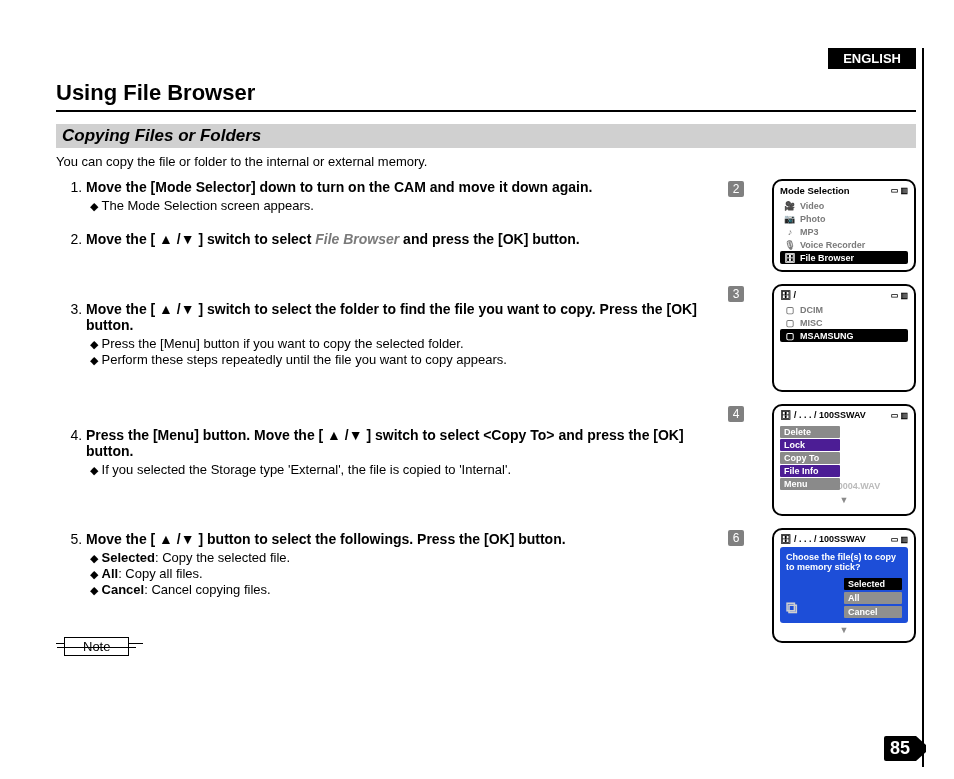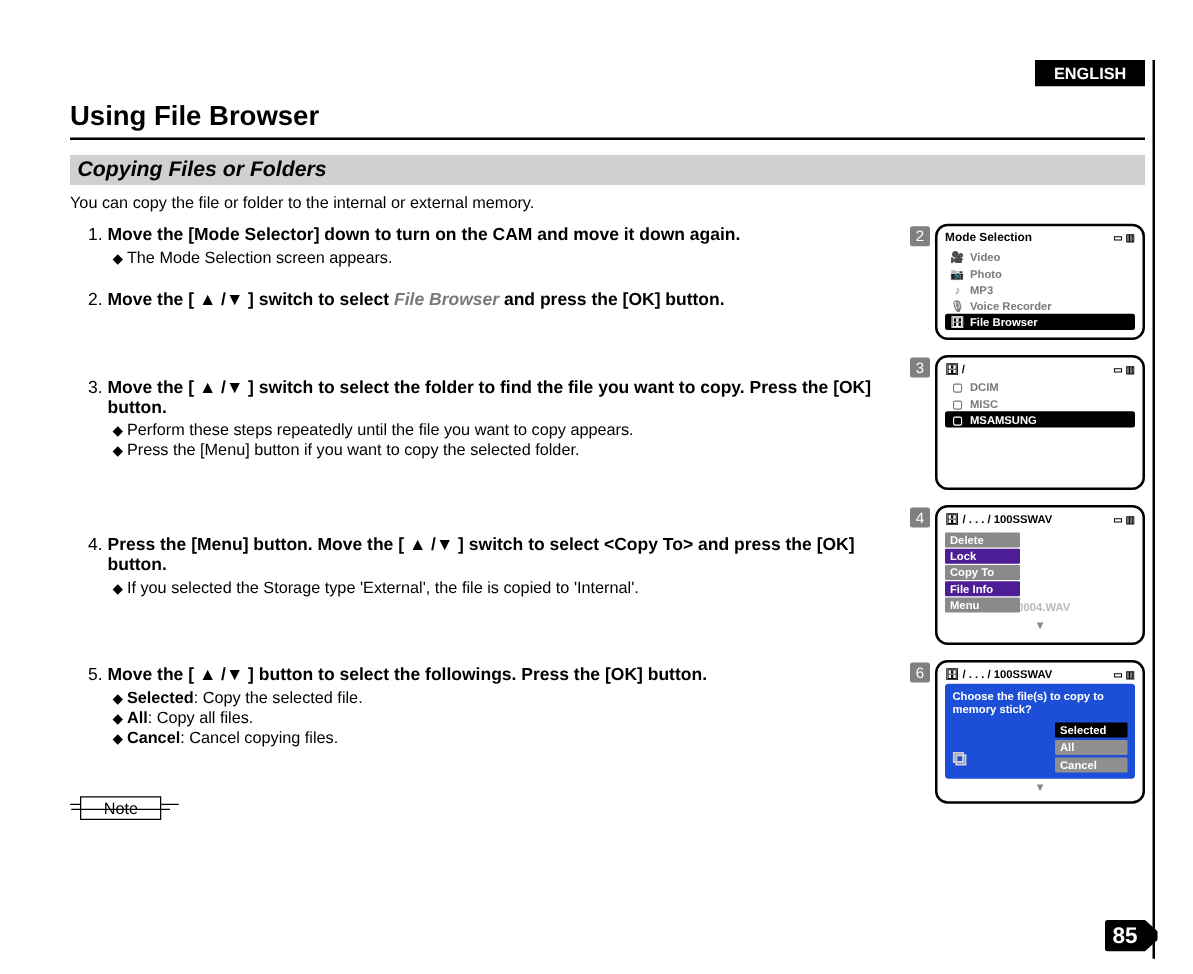--- a/index.html
+++ b/index.html
@@ -61,20 +61,21 @@
   .shot-block { display:flex; gap:4px; align-items:flex-start; }
   .shot-num {
     width:16px; height:16px; background:#808080; color:#fff;
     font-size:12px; display:flex; align-items:center; justify-content:center;
     border-radius:2px; flex-shrink:0; margin-top:2px;
   }
   .shot {
     width: 193px; border: 2px solid #000; border-radius: 10px;
     background: #fff; font-size: 9px; padding: 4px 6px 6px 6px;
     position: relative;
+    margin-left: 24px;
   }
   .shot-header { display:flex; justify-content:space-between; align-items:center; font-weight:bold; font-size:9.5px; margin-bottom:3px;}
   .shot-header .hdr-icons { font-size:8px; color:#000; }
   .shot-item { padding:1.5px 2px 1.5px 4px; color:#7a7a7a; font-weight:bold; display:flex; align-items:center; gap:4px;}
   .shot-item .ic { width:12px; display:inline-block; text-align:center; font-size:9px;}
   .shot-item.sel { background:#000; color:#fff; border-radius:2px; }
   .shot .breadcrumb { font-weight:bold; font-size:9px; }
   .shot .breadcrumb .ic { margin-right:2px; }
   .menu-pop {
     position:absolute; left:6px; top:20px; width:60px;
@@ -128,22 +129,22 @@
         </ul>
       </li>
       <li style="margin-bottom:54px;">
         <span class="step-head">
           <span>Move the [ ▲ /▼ ] switch to select </span><span class="grey">File Browser</span><span> and press the [OK] button.</span>
         </span>
       </li>
       <li style="margin-bottom:60px;">
         <span class="step-head">Move the [ ▲ /▼ ] switch to select the folder to find the file you want to copy. Press the [OK] button.</span>
         <ul class="sub">
+          <li>Press the [Menu] button if you want to copy the selected folder.</li>
           <li>Perform these steps repeatedly until the file you want to copy appears.</li>
-          <li>Press the [Menu] button if you want to copy the selected folder.</li>
         </ul>
       </li>
       <li style="margin-bottom:54px;margin-top:26px;">
         <span class="step-head">Press the [Menu] button. Move the [ ▲ /▼ ] switch to select &lt;Copy To&gt; and press the [OK] button.</span>
         <ul class="sub">
           <li>If you selected the Storage type 'External', the file is copied to 'Internal'.</li>
         </ul>
       </li>
       <li>
         <span class="step-head">Move the [ ▲ /▼ ] button to select the followings. Press the [OK] button.</span>

